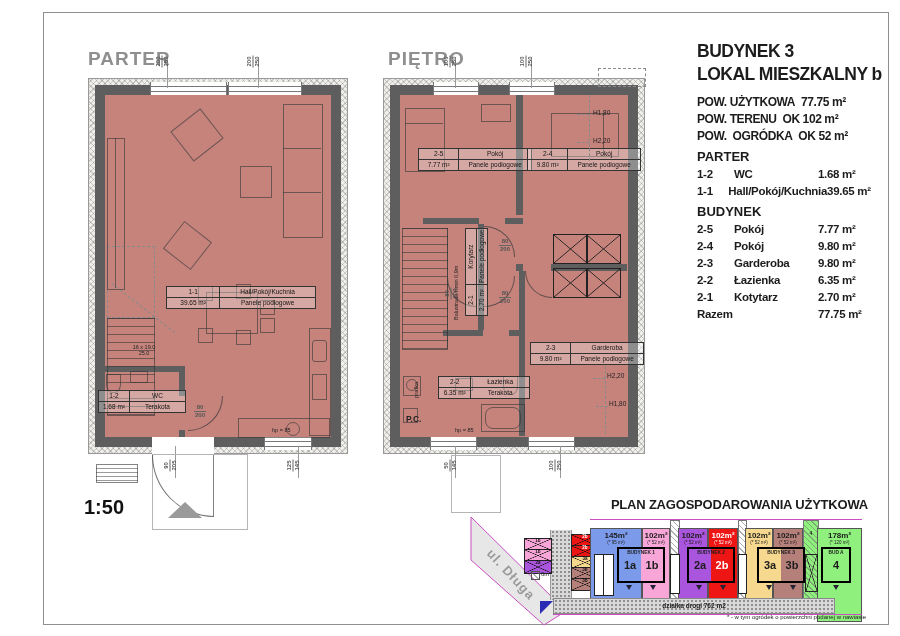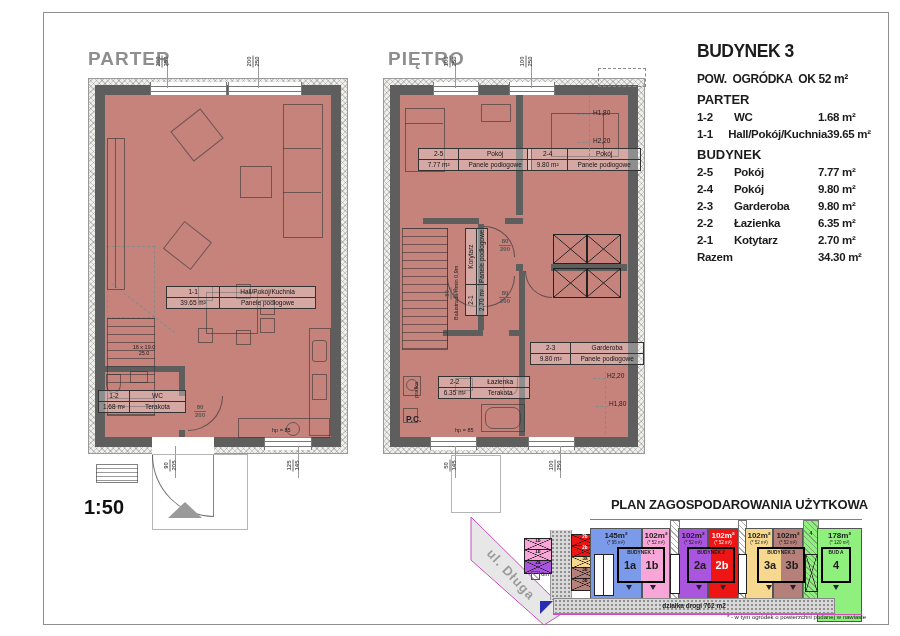--- a/index.html
+++ b/index.html
@@ -300,21 +300,24 @@
   <div class="dim vdim" style="left:166px;top:380px">
     <span>100</span>
       <span class="b">250</span>
   </div>
 
   <div class="a" style="left:68px;top:377px;width:48px;height:56px;border:1px solid #b5b5b5"></div>
 </div>
 
 <div class="a" style="left:697px;top:40px;width:180px">
   <div class="it">BUDYNEK 3</div>
+  <div class="it">LOKAL MIESZKALNY b</div>
   <div style="height:8px"></div>
+  <div class="spec">POW. UŻYTKOWA&nbsp;&nbsp;77.75 m²</div>
+  <div class="spec">POW. TERENU&nbsp;&nbsp;OK 102 m²</div>
   <div class="spec">POW.&nbsp;&nbsp;OGRÓDKA&nbsp;&nbsp;OK 52 m²</div>
   <div class="lsec">PARTER</div>
   <div class="lrow">
     <span class="lc">1-2</span>
     <span class="ln">WC</span>
     <span class="la">1.68 m²</span>
   </div>
   <div class="lrow">
     <span class="lc">1-1</span>
     <span class="ln">Hall/Pokój/Kuchnia</span>
@@ -342,21 +345,21 @@
     <span class="la">6.35 m²</span>
   </div>
   <div class="lrow">
     <span class="lc">2-1</span>
     <span class="ln">Kotytarz</span>
     <span class="la">2.70 m²</span>
   </div>
   <div class="lrow">
     <span class="lc"></span>
     <span class="ln" style="margin-left:-37px">Razem</span>
-    <span class="la">34.30 m²</span>
+    <span class="la">77.75 m²</span>
   </div>
 </div>
 
 <div class="sp-title" style="left:560px;top:497px;width:308px">PLAN ZAGOSPODAROWANIA UŻYTKOWA</div>
 
 <div class="a" style="left:468px;top:514px;width:402px;height:112px">
 
   <svg width="130" height="112" style="position:absolute;left:0;top:0">
     <polygon points="3,3 98,97 76,111 3,46" fill="#e7e7e7" stroke="#cc4fc2" stroke-width="1"></polygon>
     <text transform="translate(18,40) rotate(47)" font-size="13" font-weight="bold" fill="#9a9a9a" letter-spacing="1">ul. Długa</text>

